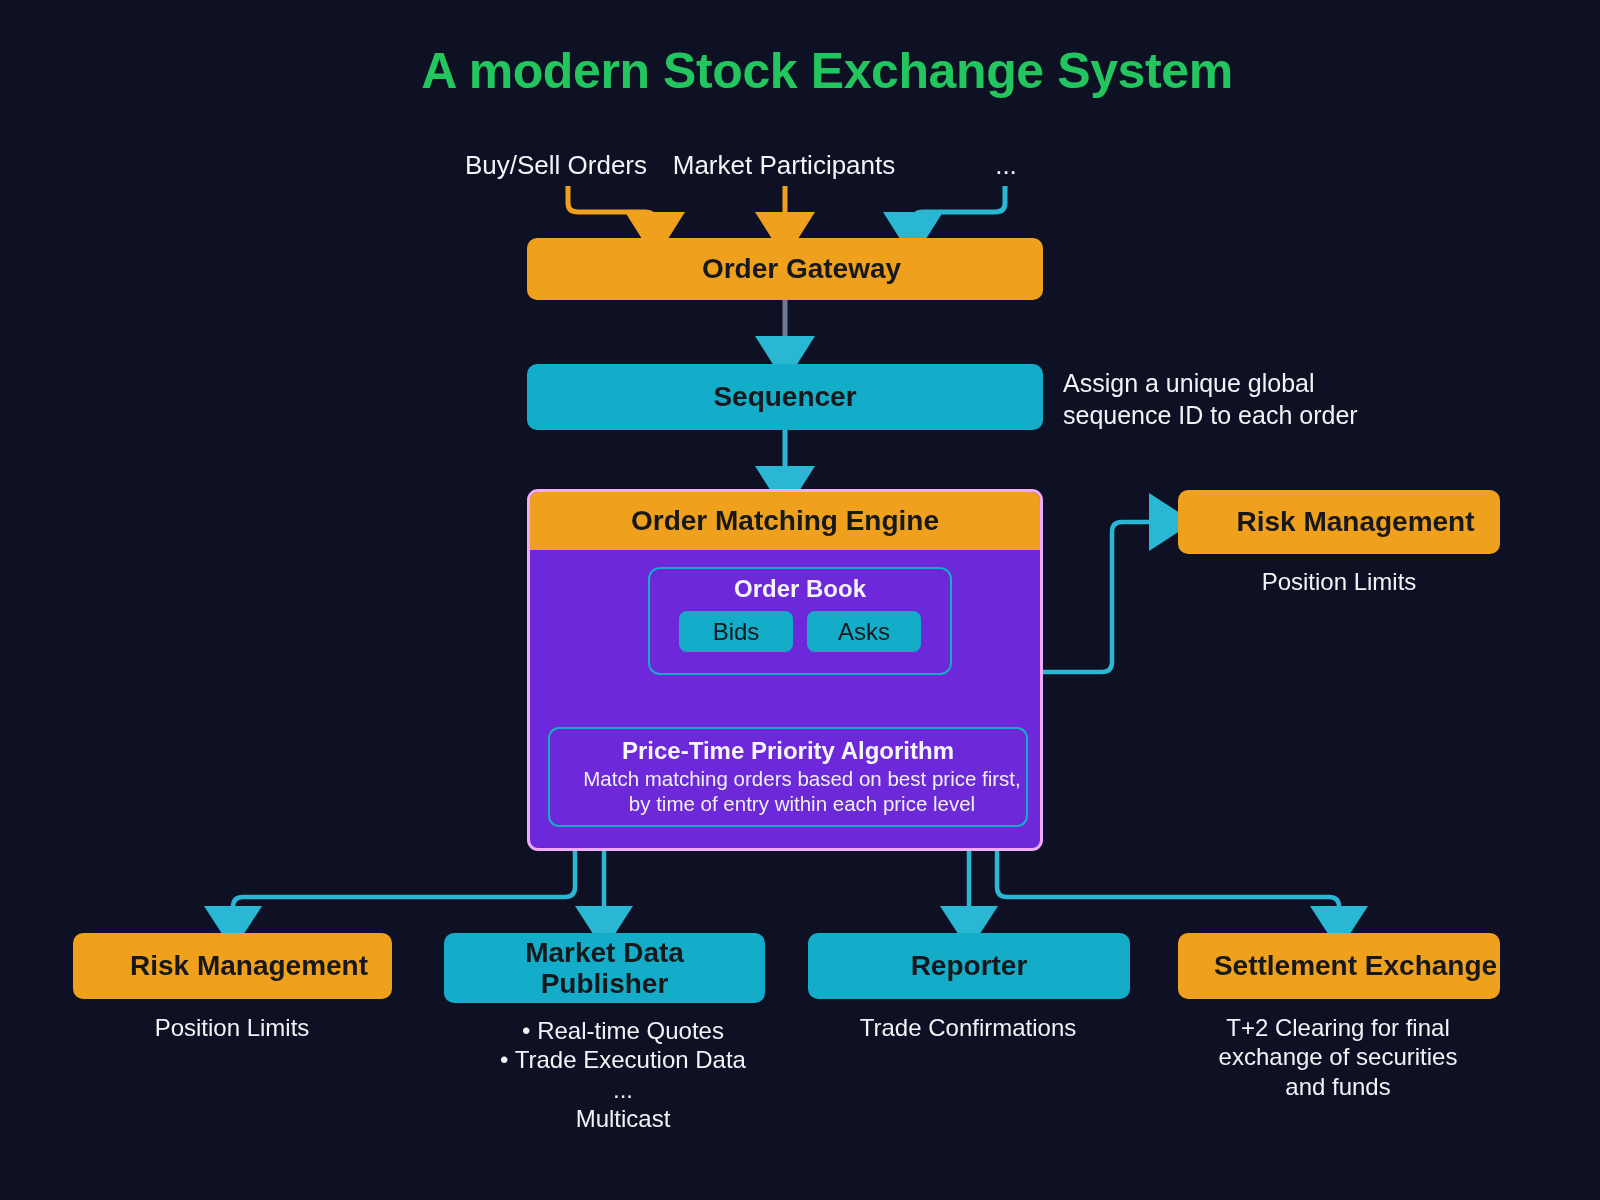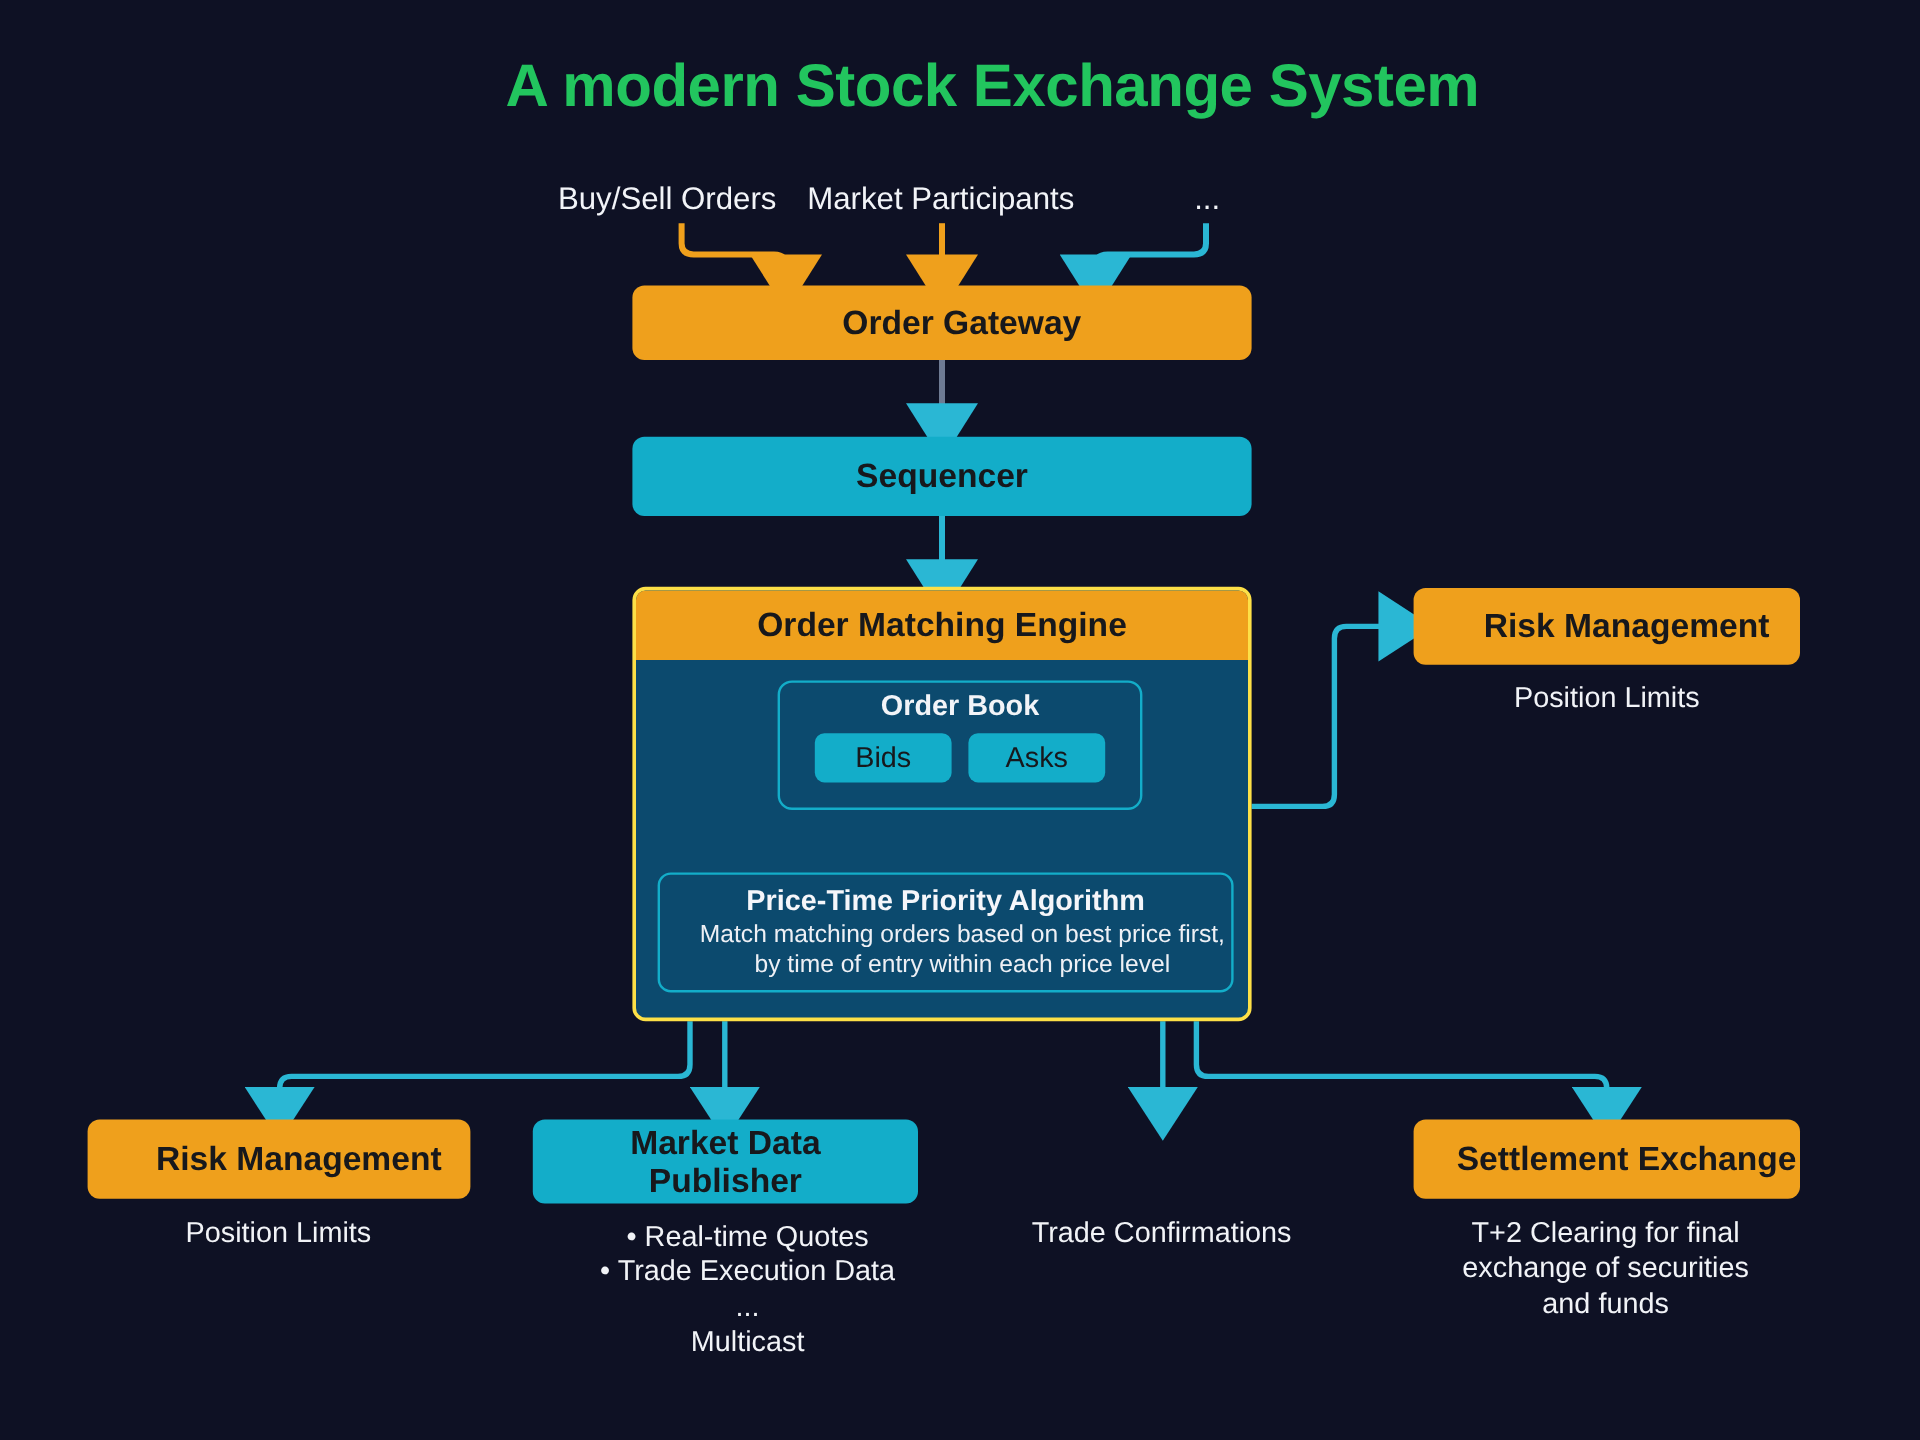--- a/index.html
+++ b/index.html
@@ -75,24 +75,24 @@
     font-size: 25px;
     line-height: 1.26;
     white-space: pre-line;
   }
 
   
   #ome {
     position: absolute;
     left: 527px; top: 489px;
     width: 516px; height: 362px;
-    border: 3px solid #fde047;
+    border: 3px solid #f0abfc;
     border-radius: 11px;
     box-sizing: border-box;
-    background: #0c4a6e;
+    background: #6d28d9;
     overflow: hidden;
   }
   #ome-header {
     height: 58px;
     background: #efa01c;
     color: #17181c;
     font-size: 28px;
     font-weight: bold;
     display: flex;
     align-items: center;
@@ -199,20 +199,22 @@
 
   <div class="title">A modern Stock Exchange System</div>
 
   <div class="inlabel" style="left:556px; top:150px;">Buy/Sell Orders</div>
   <div class="inlabel" style="left:784px; top:150px;">Market Participants</div>
   <div class="inlabel" style="left:1006px; top:150px;">...</div>
 
   <div class="boxlabel orange" style="left:527px; top:238px; width:516px; height:62px;">Order Gateway</div>
 
   <div class="boxlabel cyan" style="left:527px; top:364px; width:516px; height:66px;">Sequencer</div>
+  <div class="note" style="left:1063px; top:368px; width:330px;">Assign a unique global
+sequence ID to each order</div>
 
   <div id="ome">
     <div id="ome-header">Order Matching Engine</div>
 
     <div id="orderbook">
       <div class="ob-title">Order Book</div>
       <div class="ob-row">
         <div class="ob-chip">Bids</div>
         <div class="ob-chip">Asks</div>
       </div>
@@ -231,20 +233,21 @@
   <div class="boxlabel orange" style="left:73px; top:933px; width:319px; height:66px; white-space:pre-line;">Risk Management</div>
   <div class="caption" style="left:232px; top:1013px; width:380px;">Position Limits</div>
 
   <div class="boxlabel cyan" style="left:444px; top:933px; width:321px; height:70px; white-space:pre-line;">Market Data
 Publisher</div>
   <div class="caption" style="left:623px; top:1016px; width:420px;">• Real-time Quotes
 • Trade Execution Data
 ...
 Multicast</div>
 
+  <div class="boxlabel cyan" style="left:808px; top:933px; width:322px; height:66px; white-space:pre-line;">Reporter</div>
   <div class="caption" style="left:968px; top:1013px; width:400px;">Trade Confirmations</div>
 
   <div class="boxlabel orange" style="left:1178px; top:933px; width:322px; height:66px; white-space:pre-line;">Settlement Exchange</div>
   <div class="caption" style="left:1338px; top:1013px; width:400px;">T+2 Clearing for final
 exchange of securities
 and funds</div>
 
 </div>
 
 </body></html>

